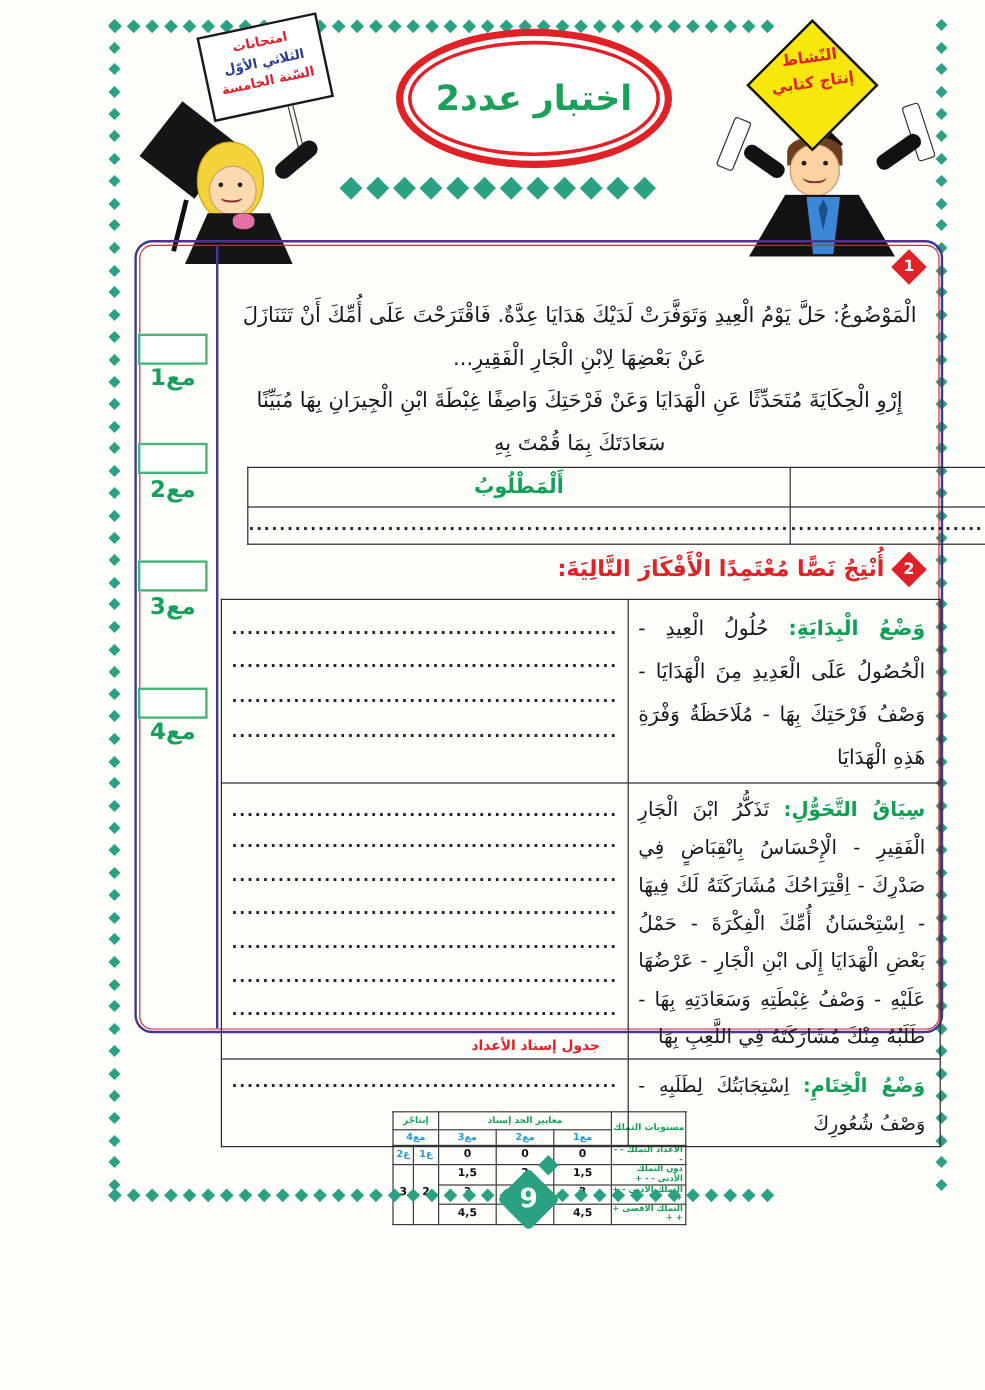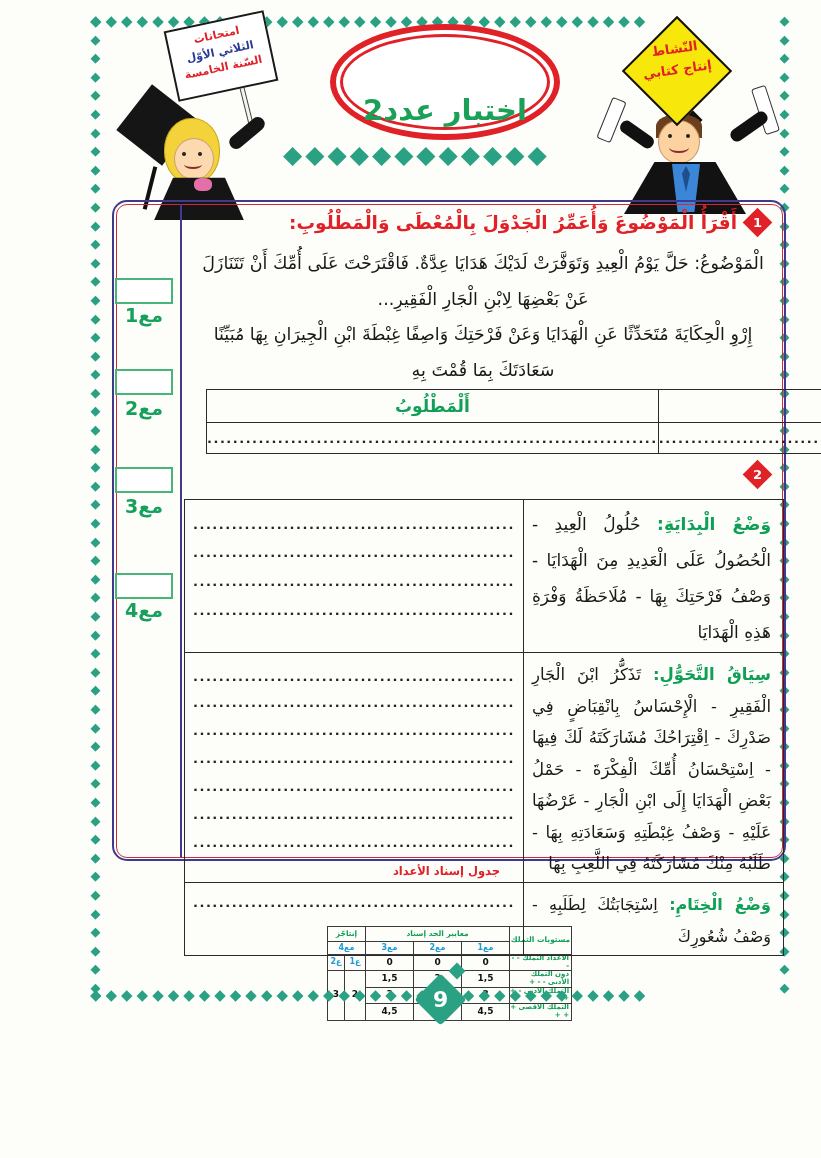--- a/index.html
+++ b/index.html
@@ -16,21 +16,21 @@
   body{font-family:"DejaVu Sans",sans-serif;background:#ffffff;}
   .page{position:relative;width:821px;height:1158px;background:#fdfdfa;overflow:hidden;}
   .abs{position:absolute;}
   .rtl{direction:rtl;unicode-bidi:embed;}
   
   .h-diamonds{white-space:nowrap;overflow:hidden;letter-spacing:4px;font-size:15px;color:var(--gd);z-index:1;}
   .v-diamonds{width:17px;word-break:break-all;line-height:18.6px;font-size:13px;color:var(--gd);text-align:center;overflow:hidden;z-index:1;}
   .mid-diamonds{white-space:nowrap;letter-spacing:3px;font-size:25px;color:var(--gd);z-index:1;}
   
   .oval{left:330px;top:24px;width:230px;height:116px;border:6px solid var(--red);border-radius:50%;background:#fff;z-index:3;}
-  .oval-inner{position:absolute;inset:4px;border:3px solid var(--red);border-radius:50%;display:flex;align-items:flex-end;justify-content:center;}
+  .oval-inner{position:absolute;inset:4px;border:3px solid var(--red);border-radius:50%;display:flex;align-items:center;justify-content:center;}
   .oval-text{color:#1aa157;font-size:29px;font-weight:bold;}
   
   .figure{z-index:2;}
   .girl-sign{left:58px;top:4px;width:102px;height:72px;background:#fff;border:2px solid #1a1a1a;transform:rotate(-12deg);text-align:center;padding-top:5px;line-height:1.5;z-index:3;}
   .girl-sign .l1,.girl-sign .l3{color:var(--red);font-size:11px;font-weight:bold;}
   .girl-sign .l2{color:var(--blue-ink);font-size:11px;font-weight:bold;}
   .stick{background:#f6f4ea;border:1px solid #444;}
   .cap{background:#151515;}
   .boy-sign{left:22px;top:0;width:112px;height:112px;z-index:3;}
   .boy-diamond{position:absolute;left:18px;top:18px;width:78px;height:78px;background:#f7e70a;border:2px solid #111;transform:rotate(45deg);}
@@ -134,21 +134,20 @@
     <div class="abs" style="left:84px;top:152px;width:8px;height:26px;background:#1d4f8c;clip-path:polygon(50% 0,100% 30%,50% 100%,0 30%);"></div>
   </div>
 
   <div class="abs main-box">
     <div class="mid-divider"></div>
 
     <div class="abs sec-head" style="top:10px;right:16px;left:80px;">
       <div class="sec-diamond">
           <span>1</span>
         </div>
-      <div class="sec-title rtl">أَقْرَأُ الْمَوْضُوعَ وَأُعَمِّرُ الْجَدْوَلَ بِالْمُعْطَى وَالْمَطْلُوبِ:</div>
     </div>
 
     <div class="abs para" style="top:44px;right:14px;left:82px;">
       <div>الْمَوْضُوعُ: حَلَّ يَوْمُ الْعِيدِ وَتَوَفَّرَتْ لَدَيْكَ هَدَايَا عِدَّةٌ. فَاقْتَرَحْتَ عَلَى أُمِّكَ أَنْ تَتَنَازَلَ</div>
       <div>عَنْ بَعْضِهَا لِابْنِ الْجَارِ الْفَقِيرِ...</div>
       <div>إِرْوِ الْحِكَايَةَ مُتَحَدِّثًا عَنِ الْهَدَايَا وَعَنْ فَرْحَتِكَ وَاصِفًا غِبْطَةَ ابْنِ الْجِيرَانِ بِهَا مُبَيِّنًا</div>
       <div>سَعَادَتَكَ بِمَا قُمْتَ بِهِ</div>
     </div>
 
     <table class="t1 abs" style="top:187px;left:92px;">
@@ -165,20 +164,21 @@
               <div class="dots-center">......................................................................</div>
             </td>
       </tr>
     </tbody>
       </table>
 
     <div class="abs sec-head" style="top:262px;right:16px;left:200px;">
       <div class="sec-diamond">
           <span>2</span>
         </div>
+      <div class="sec-title rtl">أُنْتِجُ نَصًّا مُعْتَمِدًا الْأَفْكَارَ التَّالِيَةَ:</div>
     </div>
 
     <table class="t2 abs" style="top:297px;left:70px;">
       <tbody>
           <tr style="height:113px;">
         <td class="ideas rtl" style="font-size:17px;line-height:36px;">
           <span class="lbl">وَضْعُ الْبِدَايَةِ:</span>
           <span>حُلُولُ الْعِيدِ - الْحُصُولُ عَلَى الْعَدِيدِ مِنَ الْهَدَايَا - وَصْفُ فَرْحَتِكَ بِهَا - مُلَاحَظَةُ وَفْرَةِ هَذِهِ الْهَدَايَا</span>
         </td>
         <td class="dotcell">

